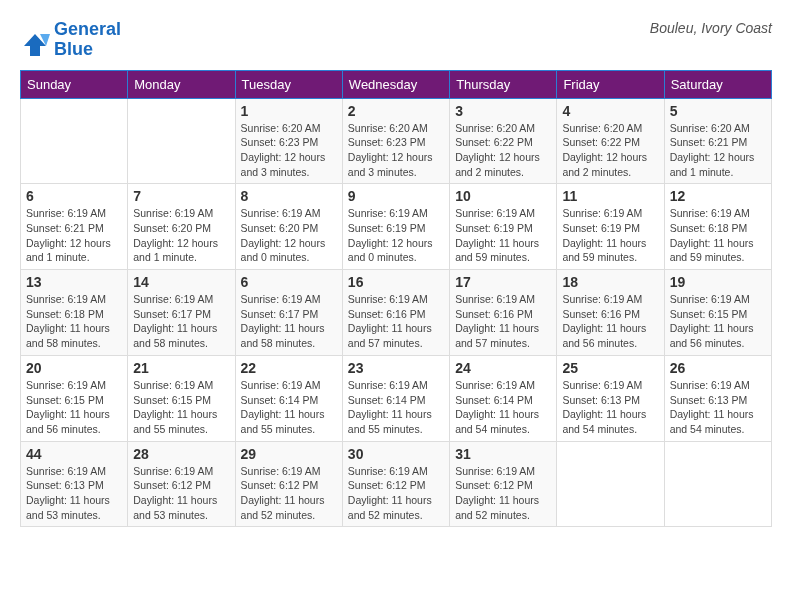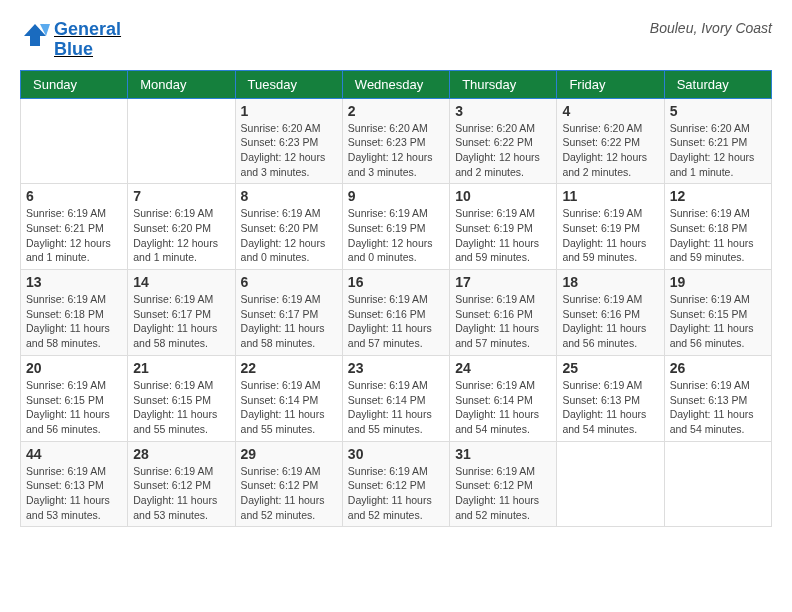--- a/index.html
+++ b/index.html
@@ -11,22 +11,21 @@
       padding: 20px;
     }
     .header {
       display: flex;
       justify-content: space-between;
       align-items: flex-start;
       margin-bottom: 10px;
     }
     .logo {
       display: flex;
-      align-items: flex-start;
-      text-decoration: underline;
+      align-items: flex-end;
     }
     .logo-text {
       font-size: 18px;
       font-weight: bold;
       color: #333;
       line-height: 1.1;
     }
     .logo-text span {
       color: #1a6bbf;
     }
@@ -47,23 +46,23 @@
       font-size: 14px;
       color: #555;
       font-style: italic;
     }
     table {
       width: 100%;
       border-collapse: collapse;
       font-size: 11px;
     }
     thead tr th {
-      background-color: #15803d;
+      background-color: #701a75;
       color: white;
-      padding: 6px 12px;
+      padding: 6px 6px;
       text-align: left;
       font-size: 13px;
       font-weight: normal;
       border: 1px solid #2a7fd4;
     }
     tbody tr {
       vertical-align: top;
     }
     tbody tr td {
       border: 1px solid #ddd;

